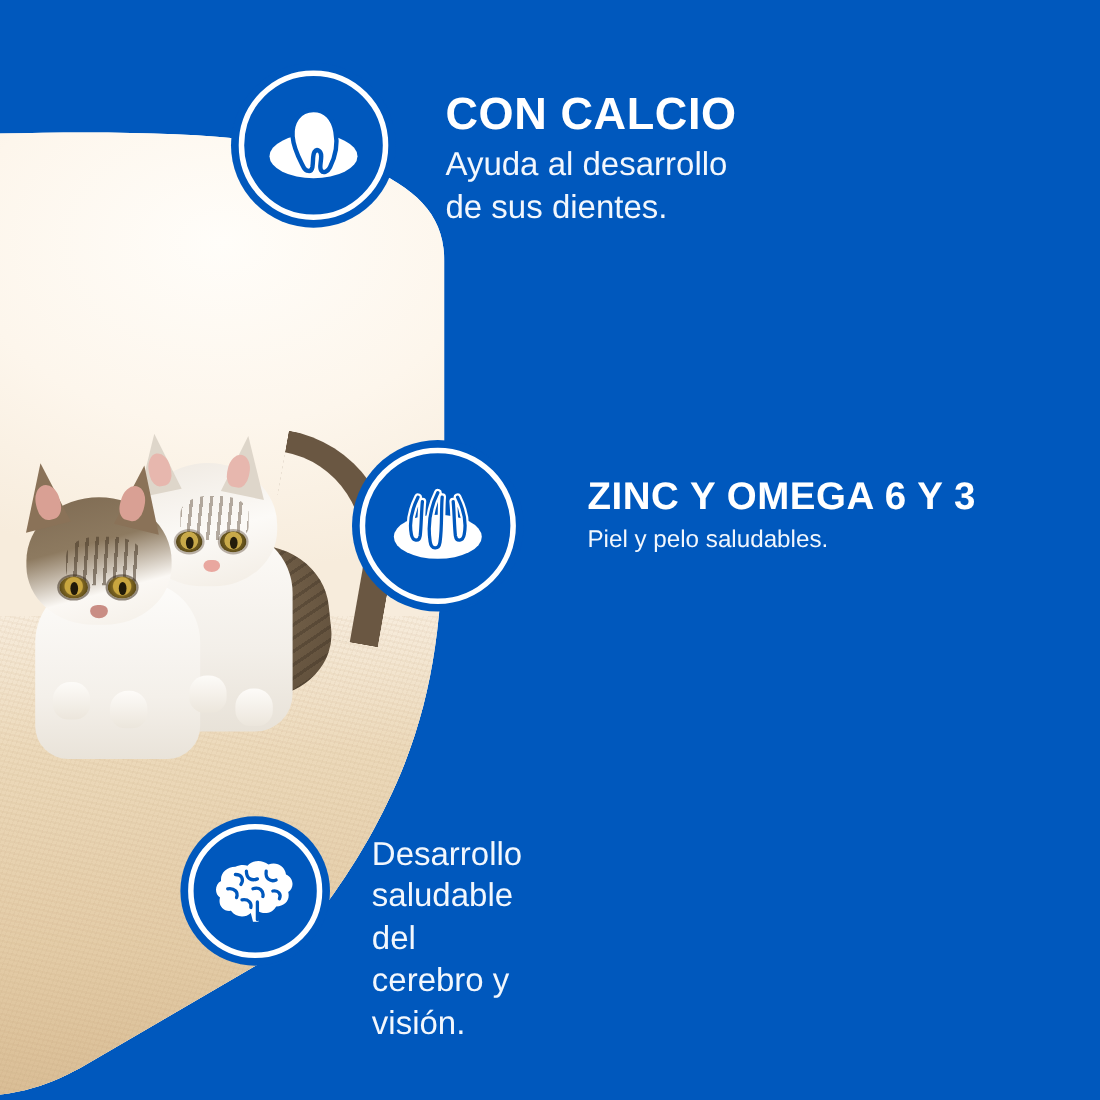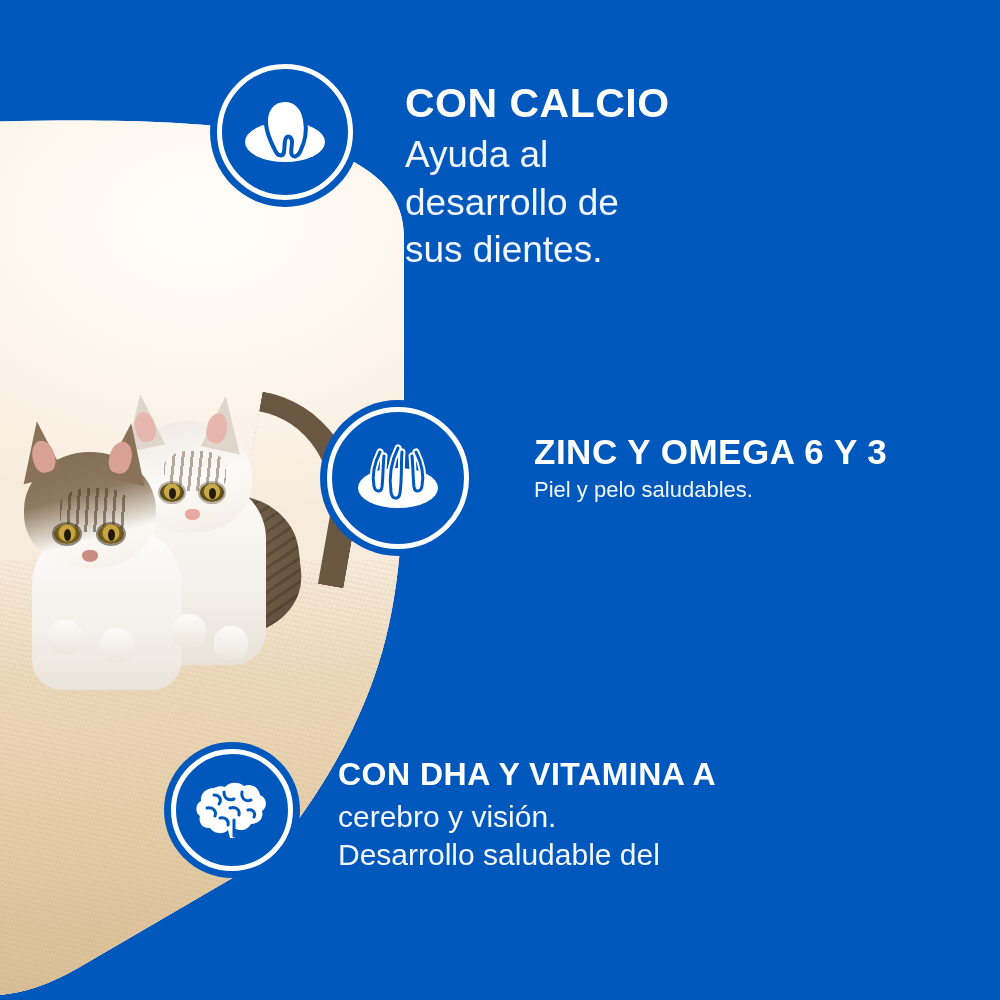--- a/index.html
+++ b/index.html
@@ -224,21 +224,21 @@
     color: #f2f7fd;
     font-weight: 400;
     line-height: 1.28;
     margin: 0;
   }
 
   
   #feature-1 .badge { left: 210px; top: 57px; width: 150px; height: 150px; }
   #feature-1 .texts { left: 405px; top: 82px; }
   #feature-1 .f-title { font-size: 41px; }
-  #feature-1 .f-sub   { font-size: 37px; }
+  #feature-1 .f-sub   { font-size: 30px; }
 
   #feature-2 .badge { left: 320px; top: 400px; width: 156px; height: 156px; }
   #feature-2 .texts { left: 534px; top: 433px; }
   #feature-2 .f-title { font-size: 35px; }
   #feature-2 .f-sub   { font-size: 22px; }
 
   #feature-3 .badge { left: 164px; top: 742px; width: 136px; height: 136px; }
   #feature-3 .texts { left: 338px; top: 758px; }
   #feature-3 .f-title { font-size: 32px; }
   #feature-3 .f-sub   { font-size: 30px; }
@@ -337,19 +337,18 @@
           <path d="M34 24 C34 31 39 33 44 31"></path>
           <path d="M40 40 C46 38 50 42 49 47"></path>
           <path d="M52 24 C51 31 56 34 61 32"></path>
           <path d="M58 42 C63 41 66 45 64 49"></path>
           <path d="M30 50 C36 49 39 53 38 57"></path>
           <path d="M44 52 L44 68"></path>
         </g>
       </svg>
     </div>
     <div class="texts">
-      <p class="f-title">CON DHA Y VITAMINA A</p>
+      <p class="f-sub">Desarrollo saludable del</p>
       <p class="f-sub">cerebro y visión.</p>
-      <p class="f-sub">Desarrollo saludable del</p>
     </div>
   </div>
 
 </div>
 
 </body></html>

